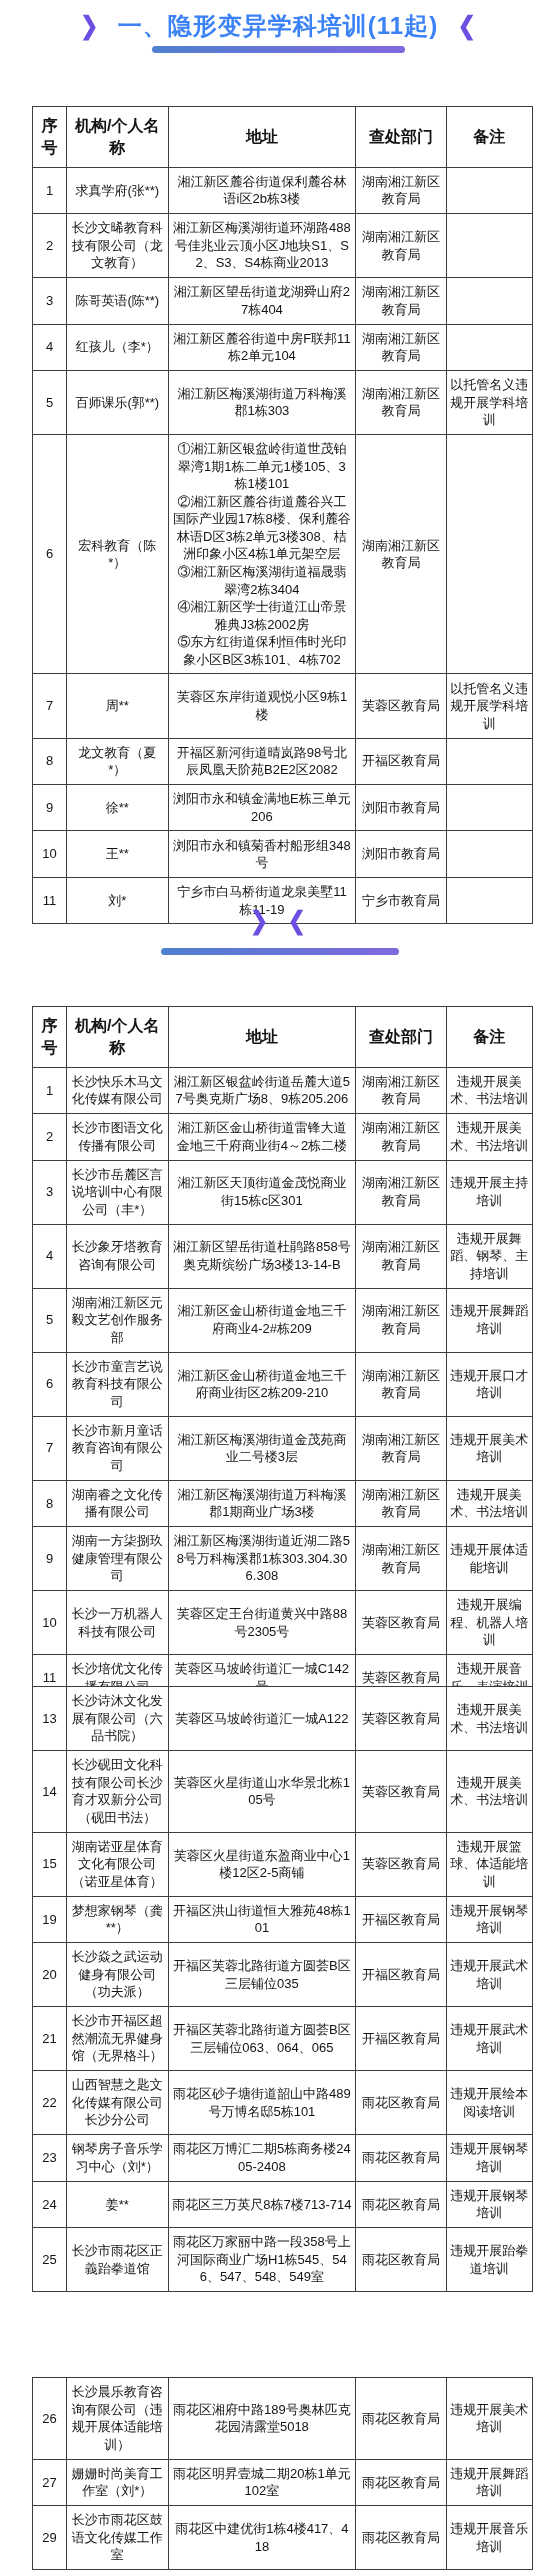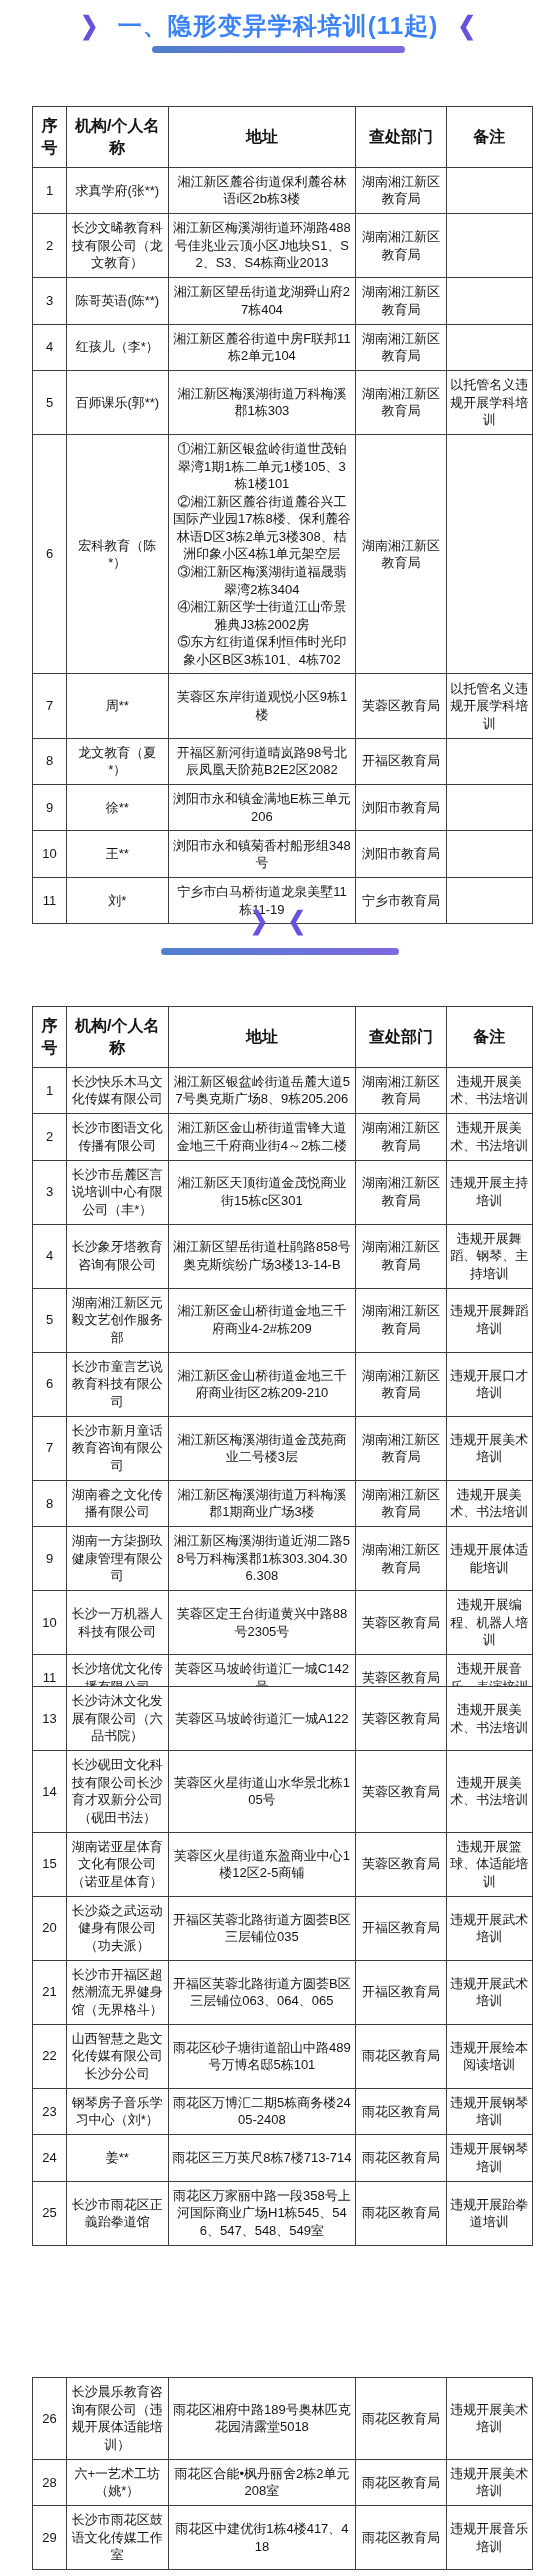--- a/index.html
+++ b/index.html
@@ -285,20 +285,27 @@
         <td>违规开展美术、书法培训</td>
       </tr>
       <tr>
         <td>15</td>
         <td>湖南诺亚星体育文化有限公司（诺亚星体育）</td>
         <td class="addr">芙蓉区火星街道东盈商业中心1楼12区2-5商铺</td>
         <td>芙蓉区教育局</td>
         <td>违规开展篮球、体适能培训</td>
       </tr>
       <tr>
+        <td>19</td>
+        <td>梦想家钢琴（龚**）</td>
+        <td class="addr">开福区洪山街道恒大雅苑48栋101</td>
+        <td>开福区教育局</td>
+        <td>违规开展钢琴培训</td>
+      </tr>
+      <tr>
         <td>20</td>
         <td>长沙焱之武运动健身有限公司（功夫派）</td>
         <td class="addr">开福区芙蓉北路街道方圆荟B区三层铺位035</td>
         <td>开福区教育局</td>
         <td>违规开展武术培训</td>
       </tr>
       <tr>
         <td>21</td>
         <td>长沙市开福区超然潮流无界健身馆（无界格斗）</td>
         <td class="addr">开福区芙蓉北路街道方圆荟B区三层铺位063、064、065</td>
@@ -346,25 +353,25 @@
     </colgroup>
     <tbody>
       <tr>
         <td>26</td>
         <td>长沙晨乐教育咨询有限公司（违规开展体适能培训）</td>
         <td class="addr">雨花区湘府中路189号奥林匹克花园清露堂5018</td>
         <td>雨花区教育局</td>
         <td>违规开展美术培训</td>
       </tr>
       <tr>
-        <td>28</td>
-        <td>六+一艺术工坊（姚*）</td>
-        <td class="addr">雨花区合能•枫丹丽舍2栋2单元208室</td>
-        <td>雨花区教育局</td>
-        <td>违规开展美术培训</td>
+        <td>27</td>
+        <td>姗姗时尚美育工作室（刘*）</td>
+        <td class="addr">雨花区明昇壹城二期20栋1单元102室</td>
+        <td>雨花区教育局</td>
+        <td>违规开展舞蹈培训</td>
       </tr>
       <tr>
         <td>29</td>
         <td>长沙市雨花区鼓语文化传媒工作室</td>
         <td class="addr">雨花区中建优街1栋4楼417、418</td>
         <td>雨花区教育局</td>
         <td>违规开展音乐培训</td>
       </tr>
     </tbody>
   </table>

